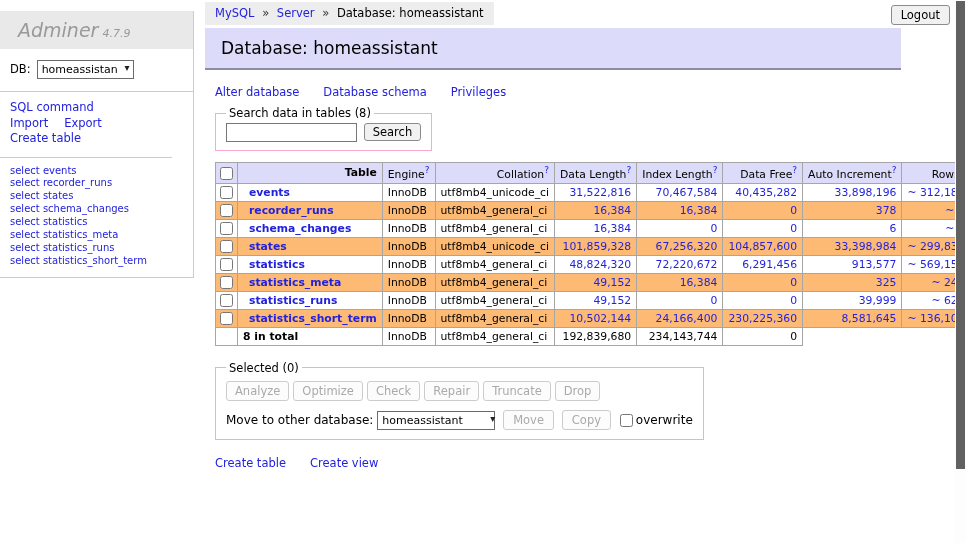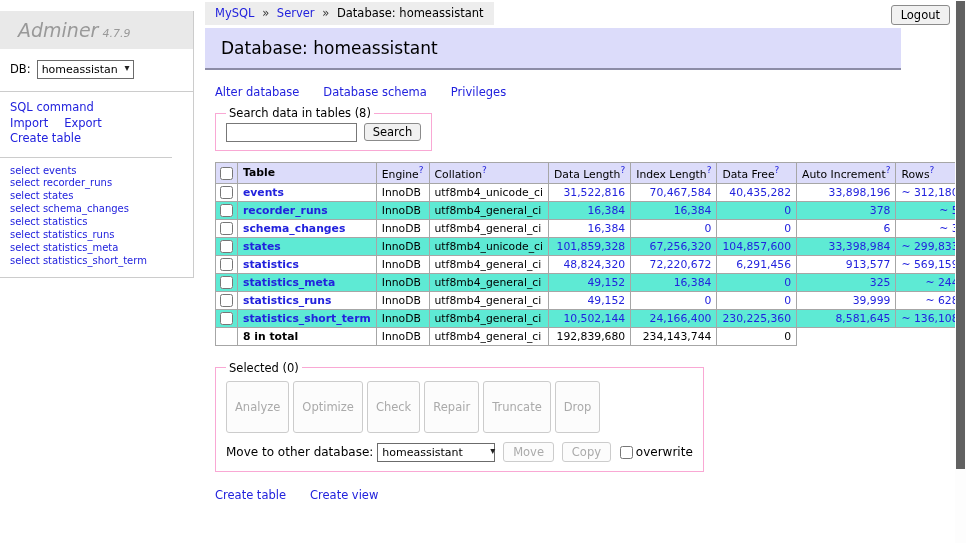--- a/index.html
+++ b/index.html
@@ -78,38 +78,38 @@
   legend { font-size:11.5px; padding:0 3px; }
   .search-fieldset input[type=text] {
     width:131px; height:19px; border:1px solid #777; padding:1px 4px;
     font-family:inherit; font-size:11.5px; margin-right:3px; vertical-align:middle;
   }
   .search-fieldset button { padding:1px 8px; }
 
   
   table { border-collapse:collapse; margin:11px 0 0 10px; font-size:10.8px; }
   th, td { border:1px solid #a6a6a6; padding:2px 5px; white-space:nowrap; }
-  thead th, thead td { background:#dcdcfa; font-weight:normal; text-align:left; }
-  thead th.c-name { font-weight:bold; text-align:left; }
+  thead th, thead td { background:#dcdcfa; font-weight:normal; text-align:right; }
+  thead th.c-name { font-weight:bold; text-align:right; }
   td.c-cb, th.c-cb { text-align:center; padding:1px 3px; }
-  td.c-name a { font-weight:bold; }
+  td.c-name a { font-weight:bold;margin-left:6px; }
   td.c-num { text-align:right; }
   td.c-num a { color:#2222dd; }
-  tr.alt td { background:#5eead4; }
+  tr.alt td { background:#fdba74; }
   tr.total-row td { background:#fff; font-weight:normal; }
   tr.total-row td.c-name { font-weight:bold; }
   tr.total-row td.c-num { color:#000; }
   td.blank { border:none; background:#fff; }
   sup a { font-size:9px; }
   input[type=checkbox] { width:13px; height:13px; margin:0 1px; vertical-align:middle; }
 
   
   .selected-fieldset { margin-top:15px; padding-bottom:9px; }
   .selected-fieldset .btn-row { margin:3px 0 9px; }
-  .selected-fieldset .btn-row button { margin-right:4px; padding:18px 8px; }
+  .selected-fieldset .btn-row button { margin-right:4px; padding:2px 8px; }
   .move-row { font-size:12px; }
   .move-row select { width:118px; margin:0 4px; }
   .move-row button { margin-right:4px;text-align:center; }
   .move-row label { margin-left:2px; }
 
   
   #scrollbar { position:absolute; top:0; right:0; width:11px; height:543px; background:#fdfdfd; }
   #scroll-thumb { position:absolute; top:1px; right:1px; width:9px; height:468px; background:#616161; }
 </style>
 </head>
@@ -129,22 +129,22 @@
     <div class="db-form">
       <label>DB:</label><span class="select-wrap"><span class="arrow"></span><select><option>homeassistant</option></select></span>
     </div>
     <div class="menu-links" id="menu-links"><a>SQL command</a><a>Import</a><a>Export</a><a>Create table</a></div>
     <div class="table-links" id="table-links">
         <a>select events</a>
         <a>select recorder_runs</a>
         <a>select states</a>
         <a>select schema_changes</a>
         <a>select statistics</a>
+        <a>select statistics_meta</a>
         <a>select statistics_runs</a>
-        <a>select statistics_meta</a>
         <a>select statistics_short_term</a>
       </div>
   </div>
 </div>
 
 <div id="content">
   <h2>Database: homeassistant</h2>
 
   <p class="action-links" id="action-links"><a>Alter database</a><a>Database schema</a><a>Privileges</a></p>
 

